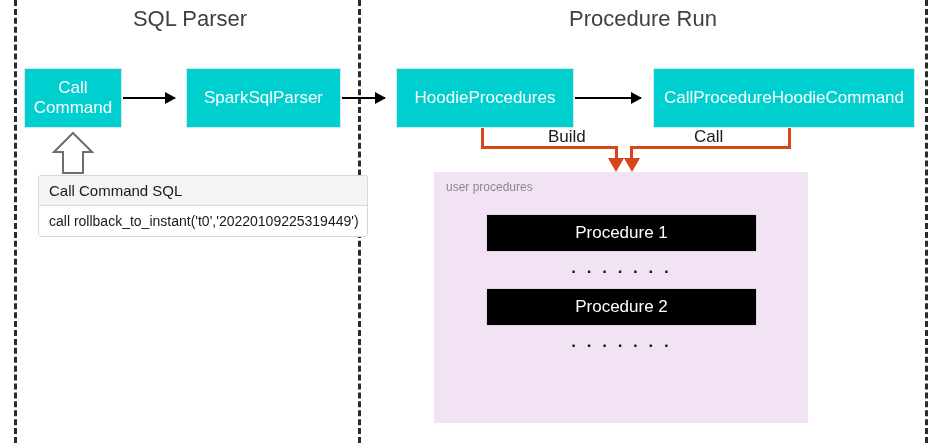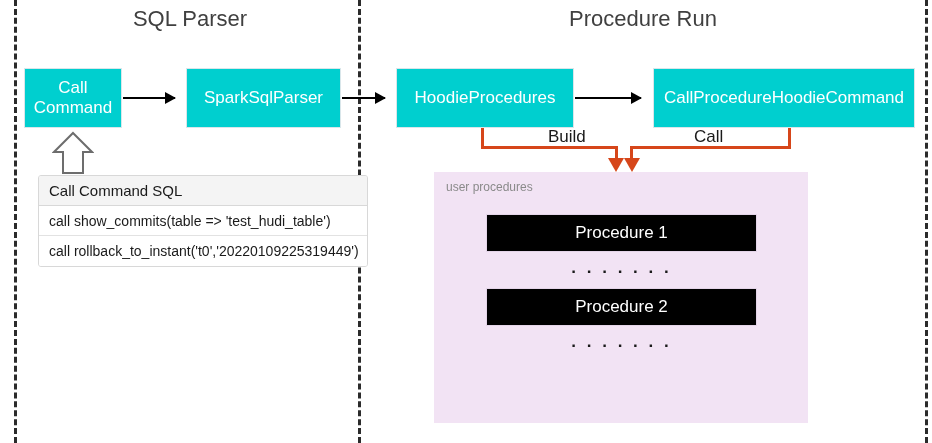--- a/index.html
+++ b/index.html
@@ -232,21 +232,20 @@
   <div class="arrow-h" id="arrow-1"></div>
   <div class="arrow-h" id="arrow-2"></div>
   <div class="arrow-h" id="arrow-3"></div>
 
   <svg id="hollow-up-arrow" viewBox="0 0 42 44">
     <polygon points="21,2 40,21 31,21 31,42 11,42 11,21 2,21" fill="#ffffff" stroke="#6d6d6d" stroke-width="2"></polygon>
   </svg>
 
   <div id="sql-table">
     <div class="sql-row header">Call Command SQL</div>
-    <div class="sql-row body">call show_commits(table =&gt; 'test_hudi_table')</div>
     <div class="sql-row body last">call rollback_to_instant('t0','20220109225319449')</div>
   </div>
 
   <div class="orange-seg" id="orange-l-v1"></div>
   <div class="orange-seg" id="orange-l-h"></div>
   <div class="orange-seg" id="orange-l-v2"></div>
   <div class="orange-head" id="orange-head-l"></div>
 
   <div class="orange-seg" id="orange-r-v1"></div>
   <div class="orange-seg" id="orange-r-h"></div>

